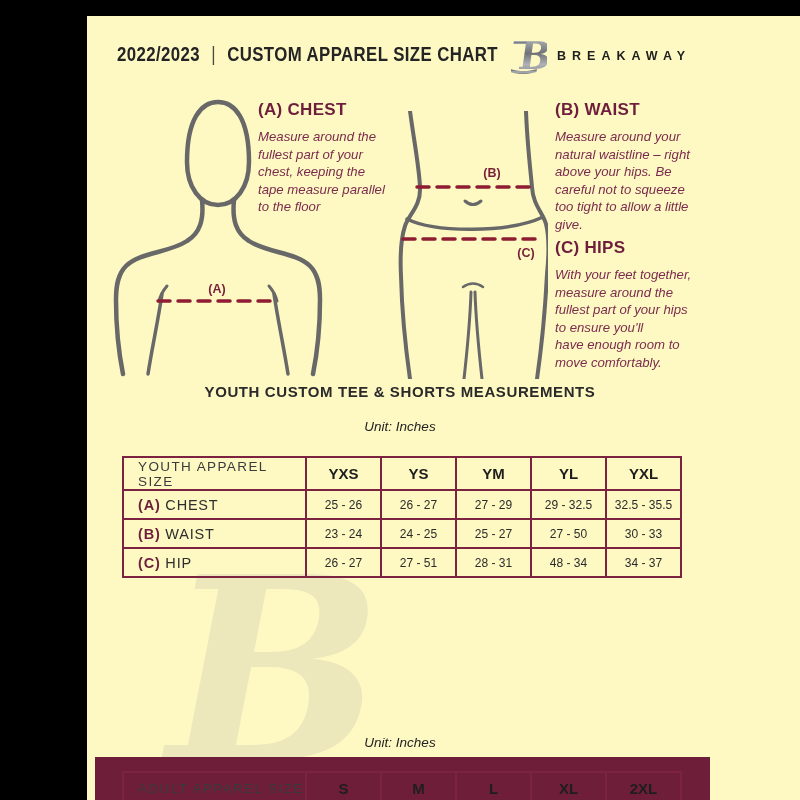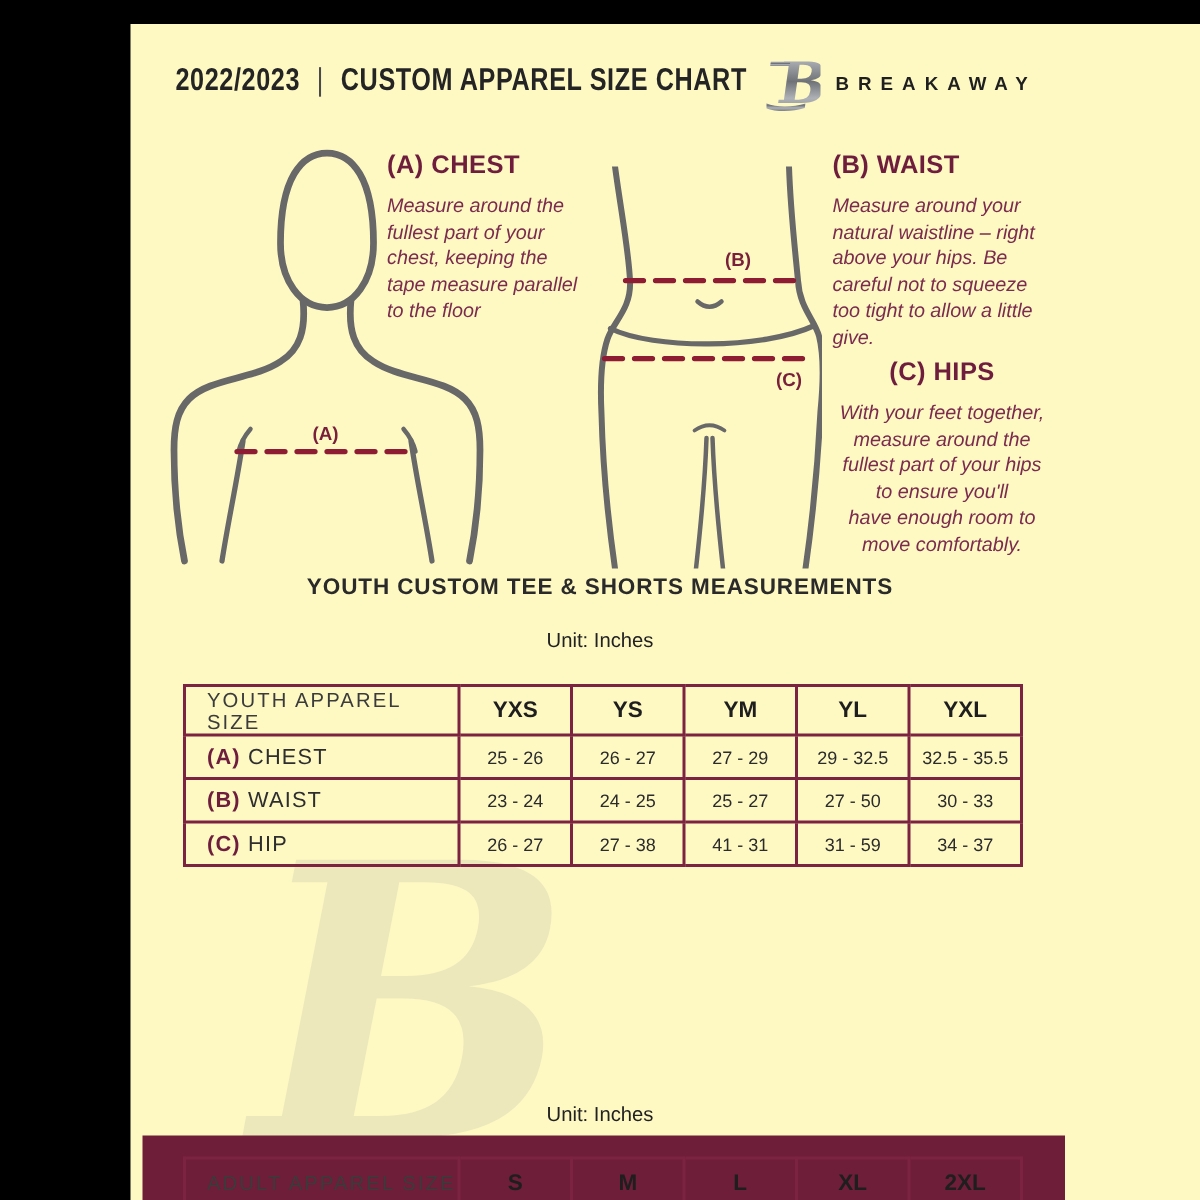--- a/index.html
+++ b/index.html
@@ -28,37 +28,37 @@
   .inst{position:absolute;}
   .inst h3{
     margin:0 0 8px 0;font-size:17px;font-weight:700;color:#6e1e3c;letter-spacing:.3px;
   }
   .inst p{
     margin:0;font-size:13.2px;line-height:1.33;font-style:italic;font-weight:500;
     color:#7b2b4d;white-space:pre-line;
   }
   .inst-a{left:171px;top:84px;width:134px;}
   .inst-b{left:468px;top:84px;width:140px;}
-  .inst-c{left:468px;top:222px;width:146px;text-align:center;}
+  .inst-c{left:468px;top:222px;width:146px;}
   
   .fig{position:absolute;}
   .fig-left{left:23px;top:78px;}
   .fig-right{left:306px;top:95px;}
   .fig path,.fig line{fill:none;stroke-linecap:round;}
   .body-line{stroke:#686868;}
   .dash{stroke:#8e1d33;stroke-width:3.5;stroke-dasharray:12 8;}
   .diag-label{font:700 12.5px "Liberation Sans",sans-serif;fill:#7a1f3a;}
   
   .sect-title{
     position:absolute;left:0;width:626px;text-align:center;
     font-size:15px;font-weight:700;color:#2a2a2a;letter-spacing:.6px;
   }
   .sect-unit{
     position:absolute;left:0;width:626px;text-align:center;
-    font-size:13.5px;font-weight:500;color:#222;
+    font-size:13.5px;font-style:italic;font-weight:500;color:#222;
   }
   .size-table{
     position:absolute;left:35px;width:558px;
     border-collapse:collapse;table-layout:fixed;
   }
   .size-table col.c0{width:183px;}
   .size-table col.cn{width:75px;}
   .size-table th,.size-table td{
     border:2px solid #7d2342;text-align:center;padding:0;
     background:transparent;
@@ -192,23 +192,23 @@
           <td class="first"><span class="pfx">(B)</span> WAIST</td>
           <td>23 - 24</td>
           <td>24 - 25</td>
           <td>25 - 27</td>
           <td>27 - 50</td>
           <td>30 - 33</td>
         </tr>
         <tr>
           <td class="first"><span class="pfx">(C)</span> HIP</td>
           <td>26 - 27</td>
-          <td>27 - 38</td>
-          <td>41 - 31</td>
-          <td>31 - 59</td>
+          <td>27 - 51</td>
+          <td>28 - 31</td>
+          <td>48 - 34</td>
           <td>34 - 37</td>
         </tr>
       </tbody>
     </table>
 
   <div class="sect-unit t-adult-unit z">Unit: Inches</div>
   <table class="size-table t-adult z">
     <colgroup>
         <col class="c0">
         <col class="cn">

